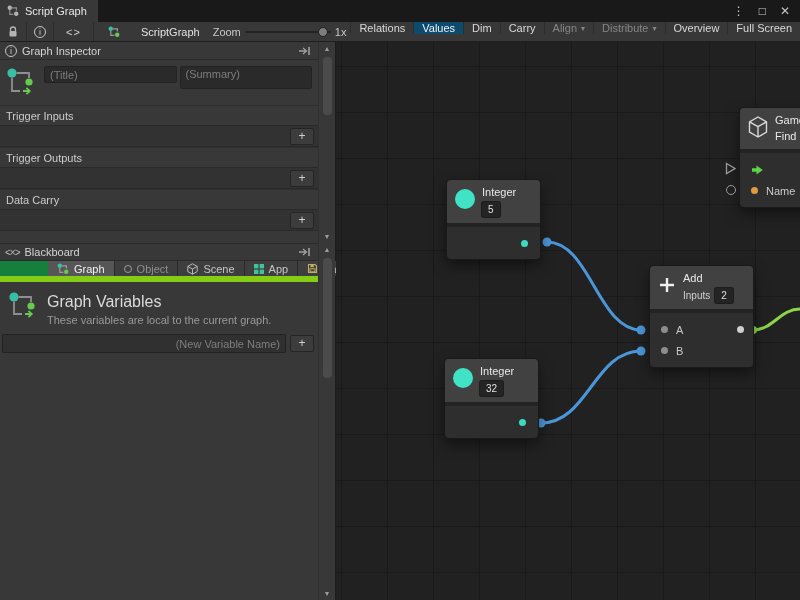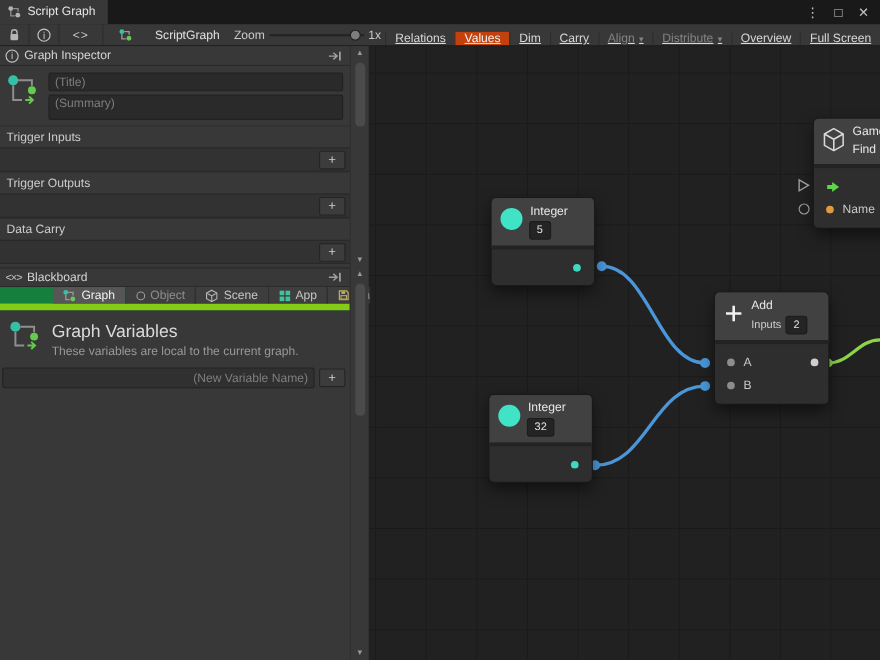--- a/index.html
+++ b/index.html
@@ -15,44 +15,44 @@
 
   
   .toolbar { height:20px; flex:0 0 20px; background:#383838; border-bottom:1px solid #1e1e1e; display:flex; align-items:stretch; font-size:11px; color:#d8d8d8; }
   .tbtn { display:flex; align-items:center; justify-content:center; padding:0 7px; border-right:1px solid #2d2d2d; }
   .tbtn.code { width:72px; color:#cfcfcf; letter-spacing:1px; }
   .tb-graph { display:flex; align-items:center; gap:21px; padding:0 9px; margin-left:5px; color:#e2e2e2; }
   .tb-zoom { display:flex; align-items:center; gap:4px; padding:0 4px; color:#c8c8c8; }
   .slider { position:relative; width:86px; height:14px; }
   .slider::before { content:""; position:absolute; left:0; right:0; top:6px; height:2px; background:#242424; }
   .knob { position:absolute; right:3px; top:2px; width:10px; height:10px; border-radius:50%; background:#7d7d7d; border:1px solid #1d1d1d; }
-  .tb-right { margin-left:auto; display:flex; align-items:flex-end;text-decoration:underline; }
+  .tb-right { margin-left:auto; display:flex; align-items:flex-start; }
   .tbtn2 { display:flex; align-items:center; gap:4px; padding:0 8px; border-left:1px solid #2d2d2d; white-space:nowrap; }
-  .tbtn2.active { background:#c2410c; color:#f2f2f2; }
+  .tbtn2.active { background:#0c4a6e; color:#f2f2f2; }
   .tbtn2.disabled { color:#848484; }
   .caret { font-size:8px; margin-top:1px; }
   .info-circ { width:12px; height:12px; border-radius:50%; border:1px solid #c6c6c6; font-size:9px; line-height:11px; text-align:center; color:#c6c6c6; display:inline-block; }
 
   
   .main { flex:1; display:flex; min-height:0; }
 
   
   .sidebar { width:336px; flex:0 0 336px; background:#383838; border-right:1px solid #1c1c1c; display:flex; flex-direction:column; }
   .panel { position:relative; }
   .panel.inspector { height:201px; flex:0 0 201px; }
   .panel.blackboard { flex:1; }
   .panel-header { height:18px; margin-right:17px; background:#383838; border-bottom:1px solid #2a2a2a; display:flex; align-items:center; gap:5px; padding:0 5px; color:#d4d4d4; }
   .panel.blackboard .panel-header { border-top:1px solid #2a2a2a; }
   .ph-label { flex:1; }
   .dock { display:flex; align-items:center; padding:0 2px; }
   .bb-ico { color:#bdbdbd; font-size:10px; letter-spacing:-1px; }
   .panel-inner { margin-right:17px; }
 
   .insp-top { display:flex; gap:8px; padding:6px 6px 5px 6px; }
-  .fields { flex:1; display:flex; flex-direction:column; gap:3px;align-items:flex-end; }
+  .fields { flex:1; display:flex; flex-direction:row; gap:3px; }
   .field { background:#2a2a2a; border:1px solid #222222; border-radius:2px; color:#cfcfcf; font-family:inherit; font-size:11px; padding:1px 5px; height:17px; width:100%; outline:none; resize:none; }
   .field::placeholder { color:#7e7e7e; opacity:1; }
   textarea.field { height:23px; line-height:13px; }
 
   .section { border-top:1px solid #2f2f2f; }
   .sec-label { color:#cccccc; padding:4px 6px 3px; }
   .sec-list { height:22px; background:#323232; border-top:1px solid #292929; border-bottom:1px solid #292929; position:relative; }
   .plus-btn { position:absolute; right:4px; top:2px; width:24px; height:17px; background:#3c3c3c; border:1px solid #252525; border-radius:2px; color:#cfcfcf; text-align:center; line-height:15px; font-size:12px; }
 
   .vscroll { position:absolute; top:0; bottom:0; right:0; width:17px; background:#383838; border-left:1px solid #303030; }

